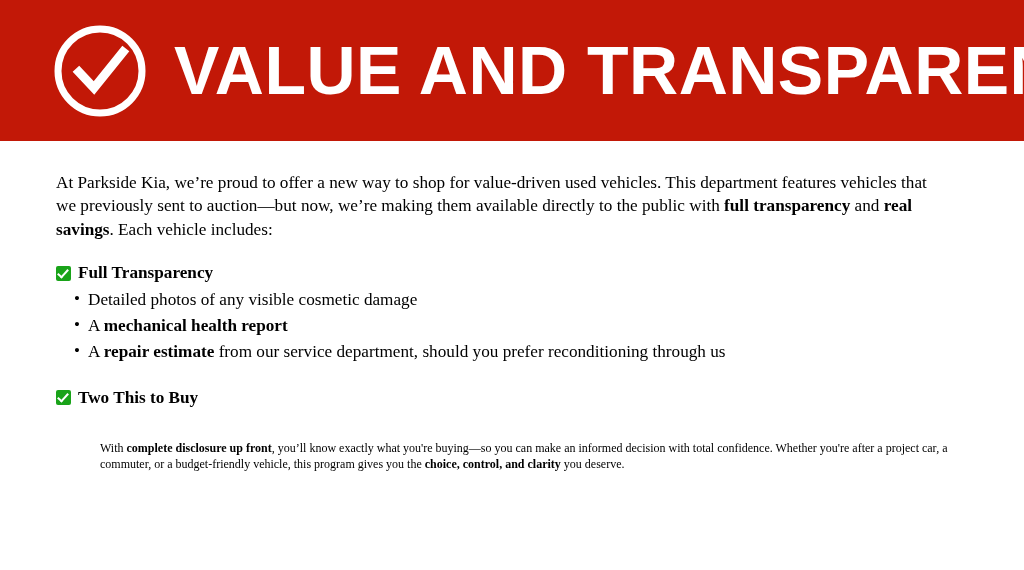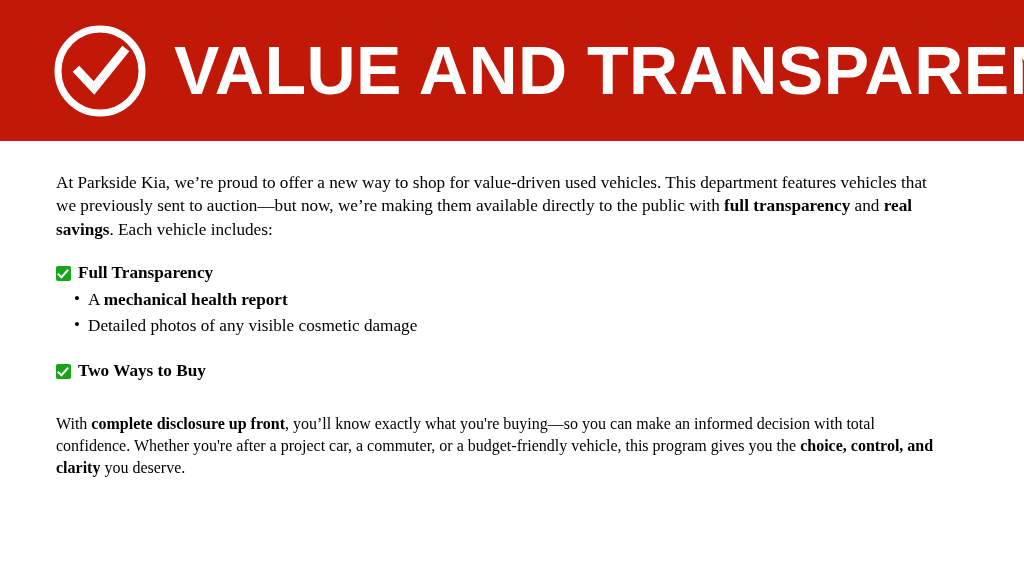--- a/index.html
+++ b/index.html
@@ -118,22 +118,23 @@
     content: "\2022";
     position: absolute;
     left: 18px;
     top: -1px;
     font-size: 17px;
   }
   ul.bullets li b { font-weight: bold; }
 
   .closing {
     margin-top: 32px;
-    font-size: 16px;
+    font-size: 12px;
     line-height: 1.36;
+    margin-left: 44px;
   }
   .closing b { font-weight: bold; }
 </style>
 </head>
 <body>
 
 <div class="banner">
   <span class="banner-check">
     <svg width="96" height="96" viewBox="0 0 96 96" aria-hidden="true">
       <circle cx="48" cy="48" r="42" fill="none" stroke="#ffffff" stroke-width="7"></circle>
@@ -148,29 +149,30 @@
 <div class="content">
 
   <p class="para"><span>At Parkside Kia, we’re proud to offer a new way to shop for value-driven used vehicles. This department features vehicles that we previously sent to auction—but now, we’re making them available directly to the public with </span><b>full transparency</b><span> and </span><b>real savings</b><span>. Each vehicle includes:</span></p>
 
   <div class="section">
     <div class="section-head">
       <span class="check-box"></span>
       <span>Full Transparency</span>
     </div>
     <ul class="bullets">
+      <li><span></span><b></b><span>Detailed photos of any visible cosmetic damage</span></li>
       <li><span>A </span><b>mechanical health report</b><span></span></li>
-      <li><span></span><b></b><span>Detailed photos of any visible cosmetic damage</span></li>
+      <li><span>A </span><b>repair estimate</b><span> from our service department, should you prefer reconditioning through us</span></li>
     </ul>
   </div>
 
   <div class="section">
     <div class="section-head">
       <span class="check-box"></span>
-      <span>Two Ways to Buy</span>
+      <span>Two This to Buy</span>
     </div>
     <ul class="bullets">
     </ul>
   </div>
 
   <p class="closing"><span>With </span><b>complete disclosure up front</b><span>, you’ll know exactly what you're buying—so you can make an informed decision with total confidence. Whether you're after a project car, a commuter, or a budget-friendly vehicle, this program gives you the </span><b>choice, control, and clarity</b><span> you deserve.</span></p>
 
 </div>
 
 </body></html>

